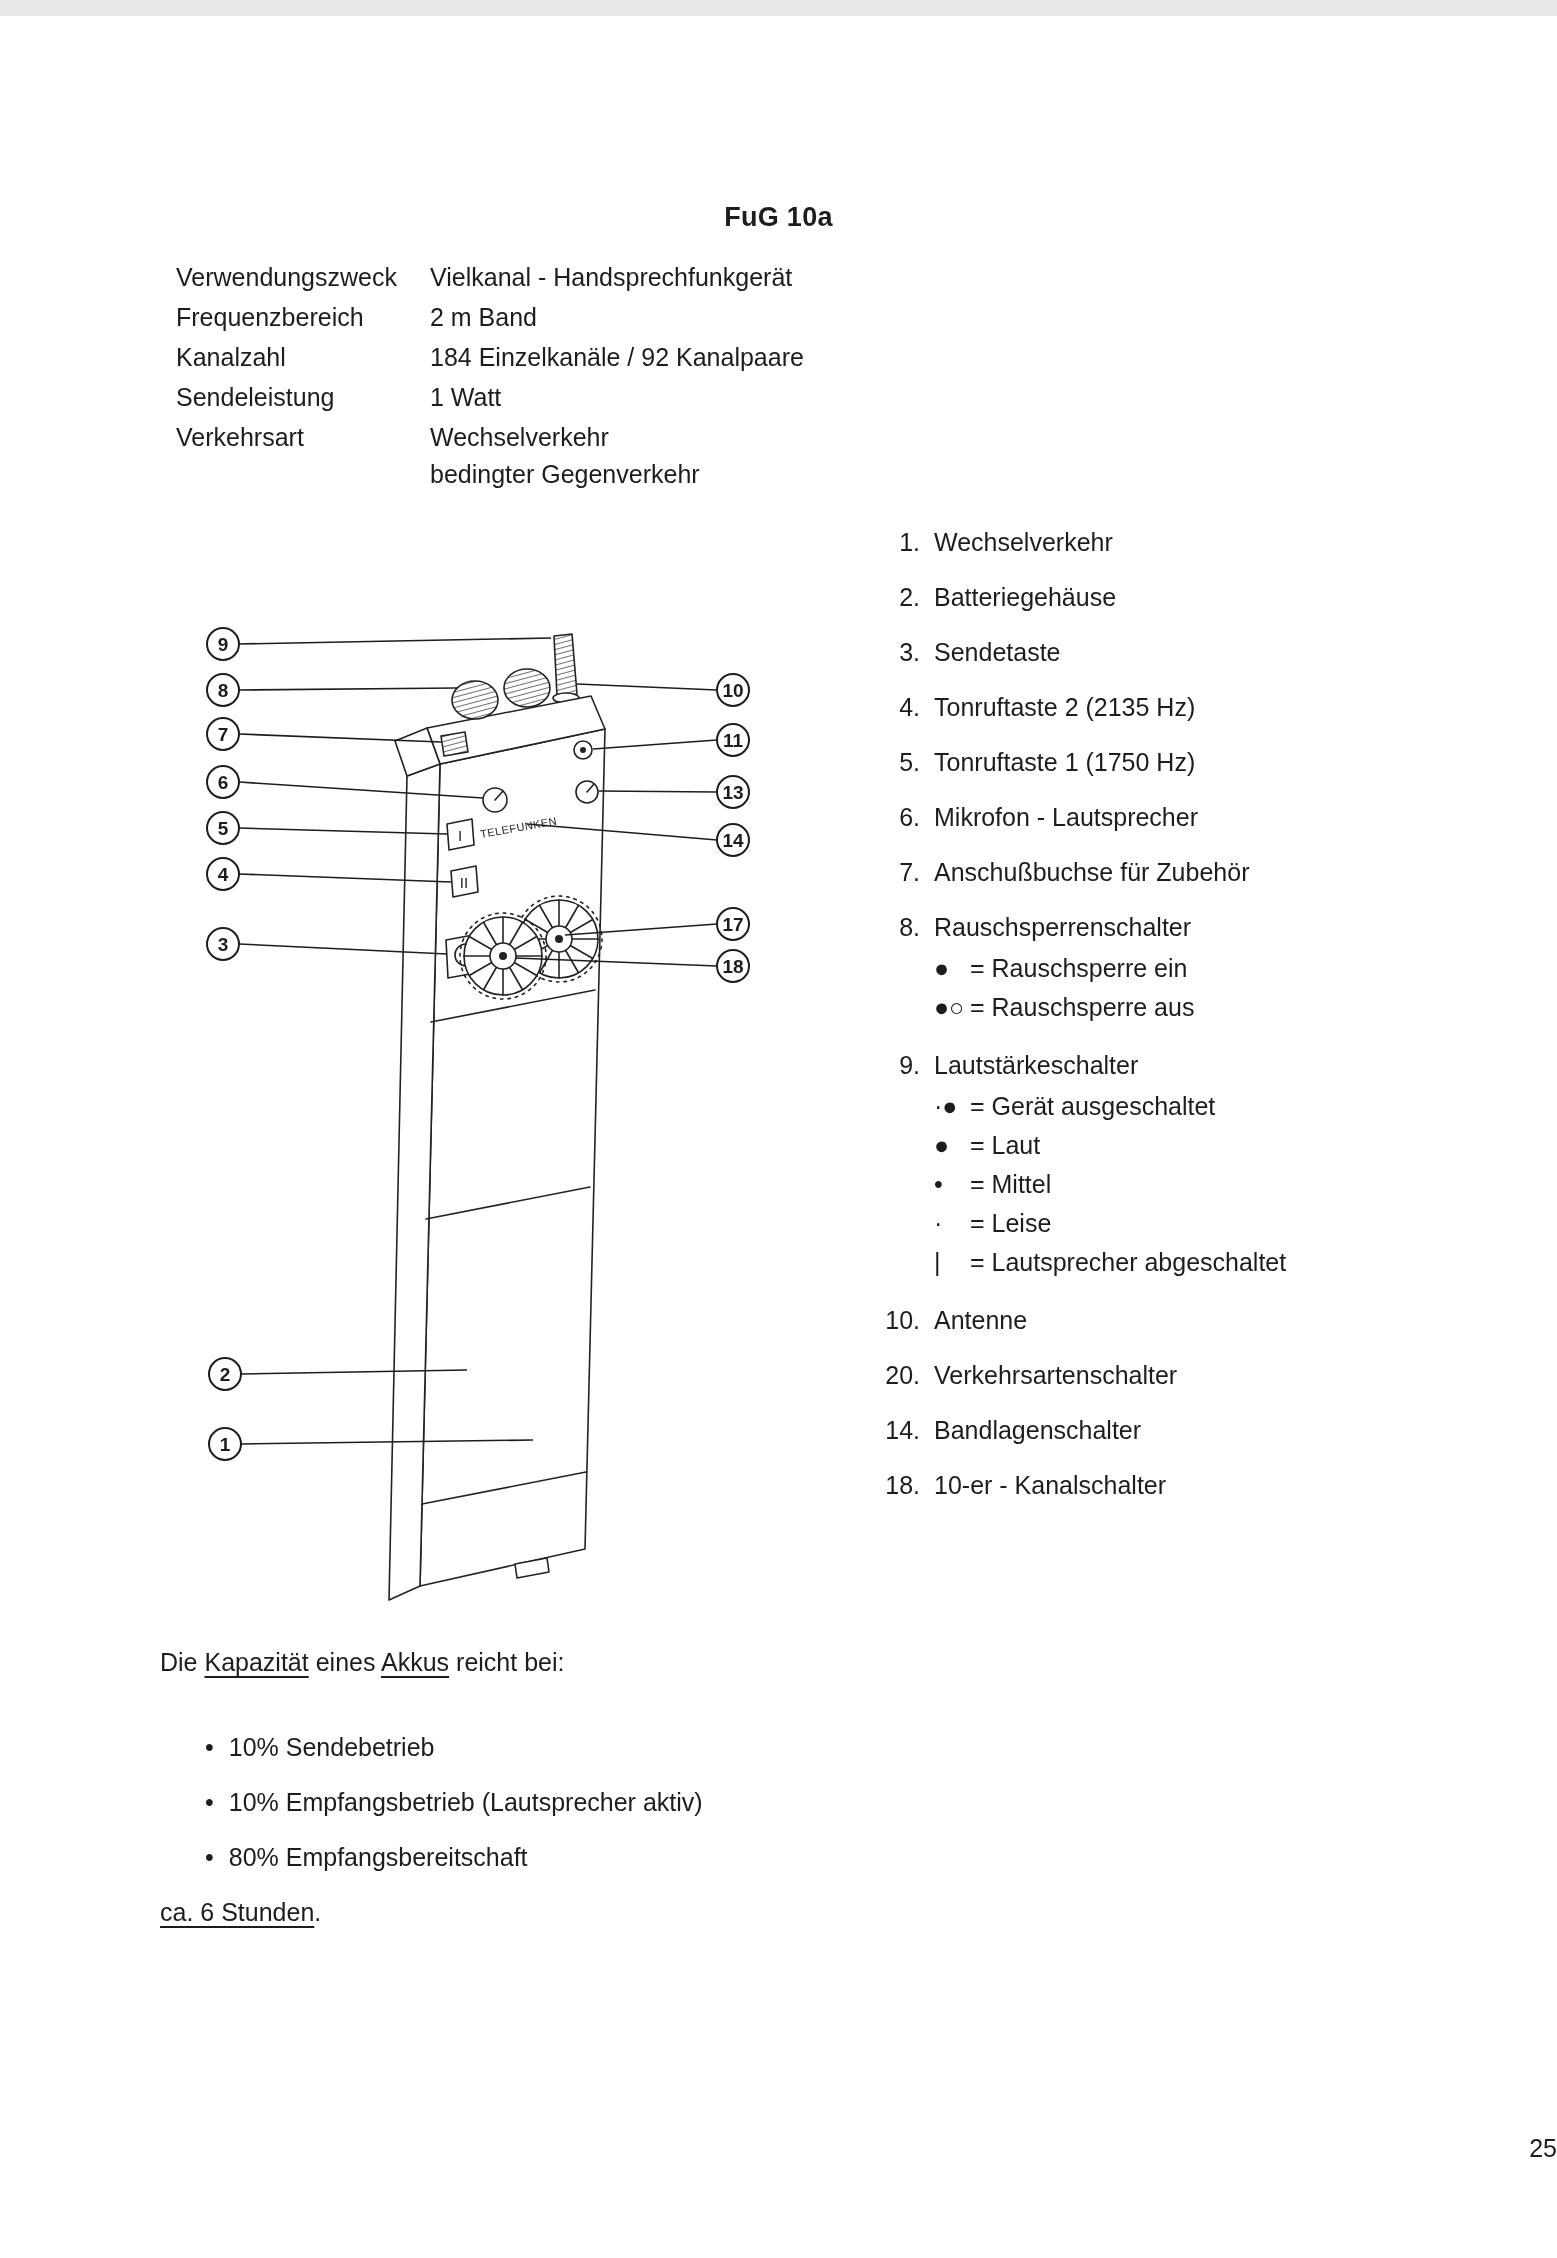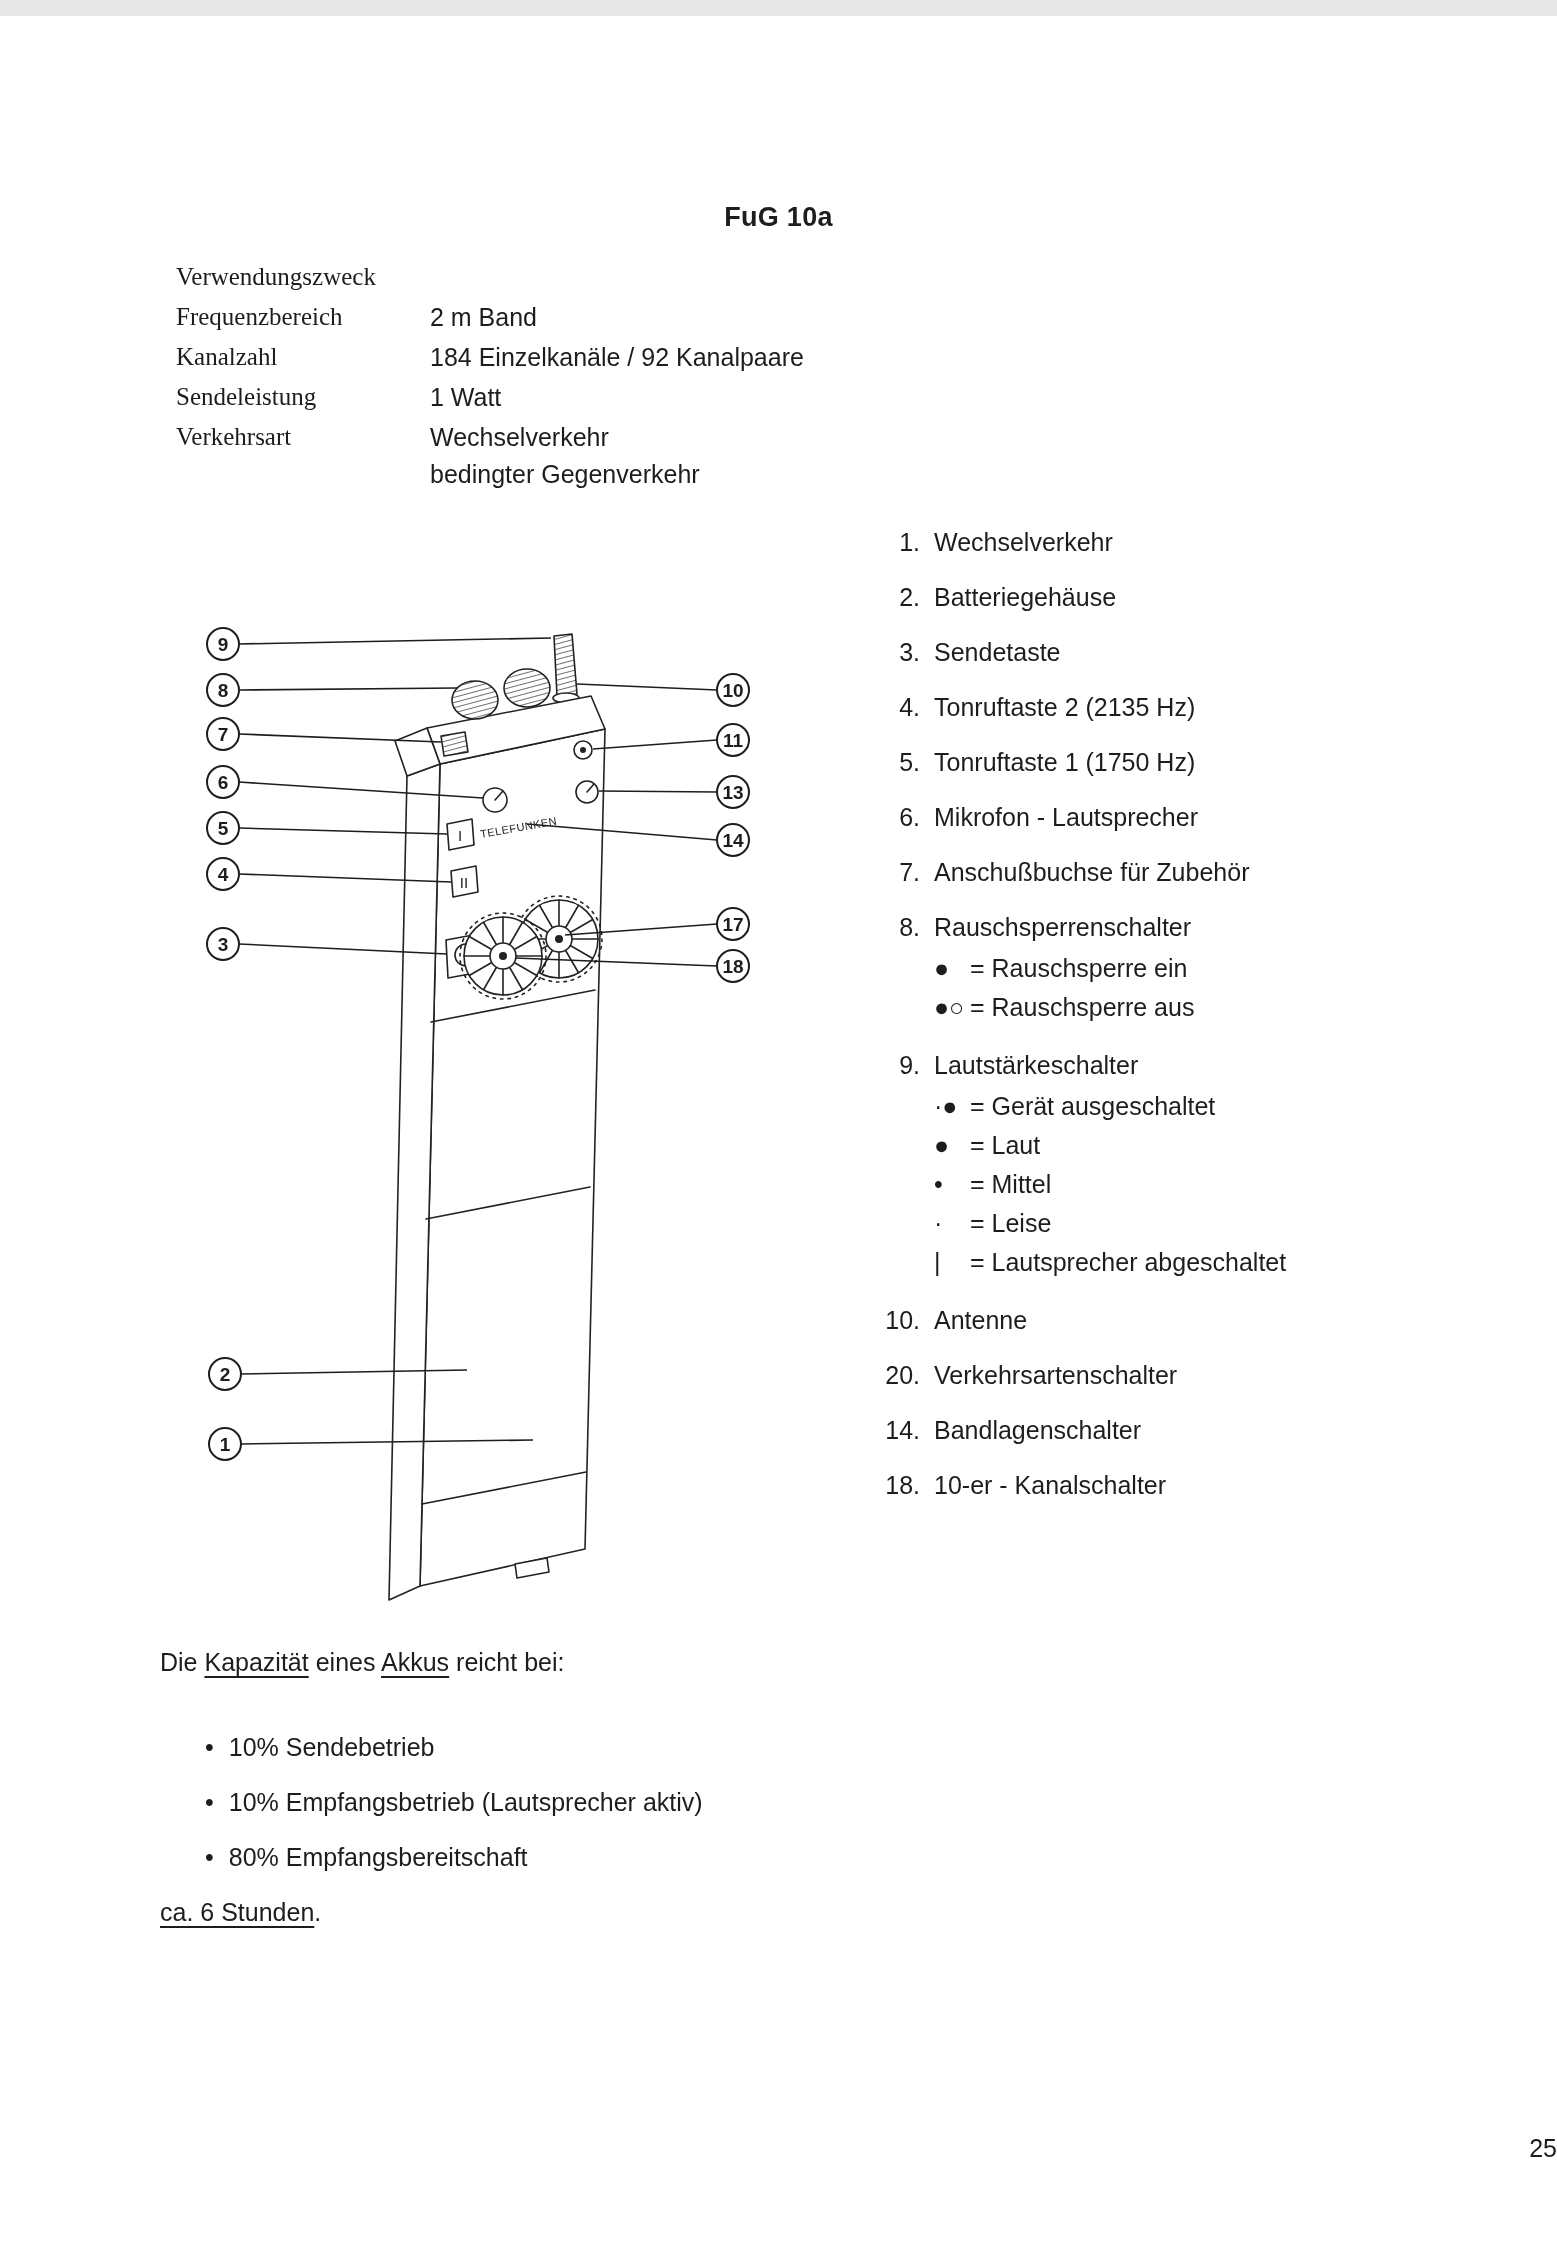--- a/index.html
+++ b/index.html
@@ -2,21 +2,21 @@
 <html><head>
 <meta charset="utf-8">
 <style>
   html,body{margin:0;padding:0;background:#e8e8e8;}
   .page{position:relative;width:1557px;height:2258px;margin:16px auto;background:#ffffff;
         font-family:"Liberation Sans",sans-serif;color:#1d1d1f;font-size:25px;overflow:hidden;}
   .title{position:absolute;top:186px;left:0;width:100%;text-align:center;font-size:27px;font-weight:bold;letter-spacing:.3px;}
   .specs{position:absolute;left:176px;top:241px;}
   .spec-row{display:flex;line-height:40px;}
   .spec-row.spec-cont{line-height:34px;}
-  .spec-label{flex:none;width:254px;font-family:Liberation Serif, serif;}
+  .spec-label{flex:none;width:254px;}
   .legend{position:absolute;left:868px;top:510px;width:600px;}
   .legend-item{display:flex;margin-bottom:22px;}
   .legend-num{flex:none;width:52px;text-align:right;margin-right:14px;line-height:33px;}
   .legend-label{line-height:33px;}
   .legend-subs{margin-top:5px;}
   .legend-sub{display:flex;line-height:39px;}
   .sub-sym{flex:none;min-width:36px;}
   .drawing{position:absolute;left:185px;top:608px;}
   .ink{stroke:#222;stroke-width:1.6;fill:none;stroke-linejoin:round;stroke-linecap:round;}
   .callout line{stroke:#1d1d1f;stroke-width:1.6;}
@@ -35,20 +35,21 @@
 </head>
 <body>
 
 <div class="page">
 
   <div class="title">FuG 10a</div>
 
   <div class="specs">
     <div class="spec-row">
       <span class="spec-label">Verwendungszweck</span>
+      <span class="spec-value">Vielkanal - Handsprechfunkgerät</span>
     </div>
     <div class="spec-row">
       <span class="spec-label">Frequenzbereich</span>
       <span class="spec-value">2 m Band</span>
     </div>
     <div class="spec-row">
       <span class="spec-label">Kanalzahl</span>
       <span class="spec-value">184 Einzelkanäle / 92 Kanalpaare</span>
     </div>
     <div class="spec-row">

